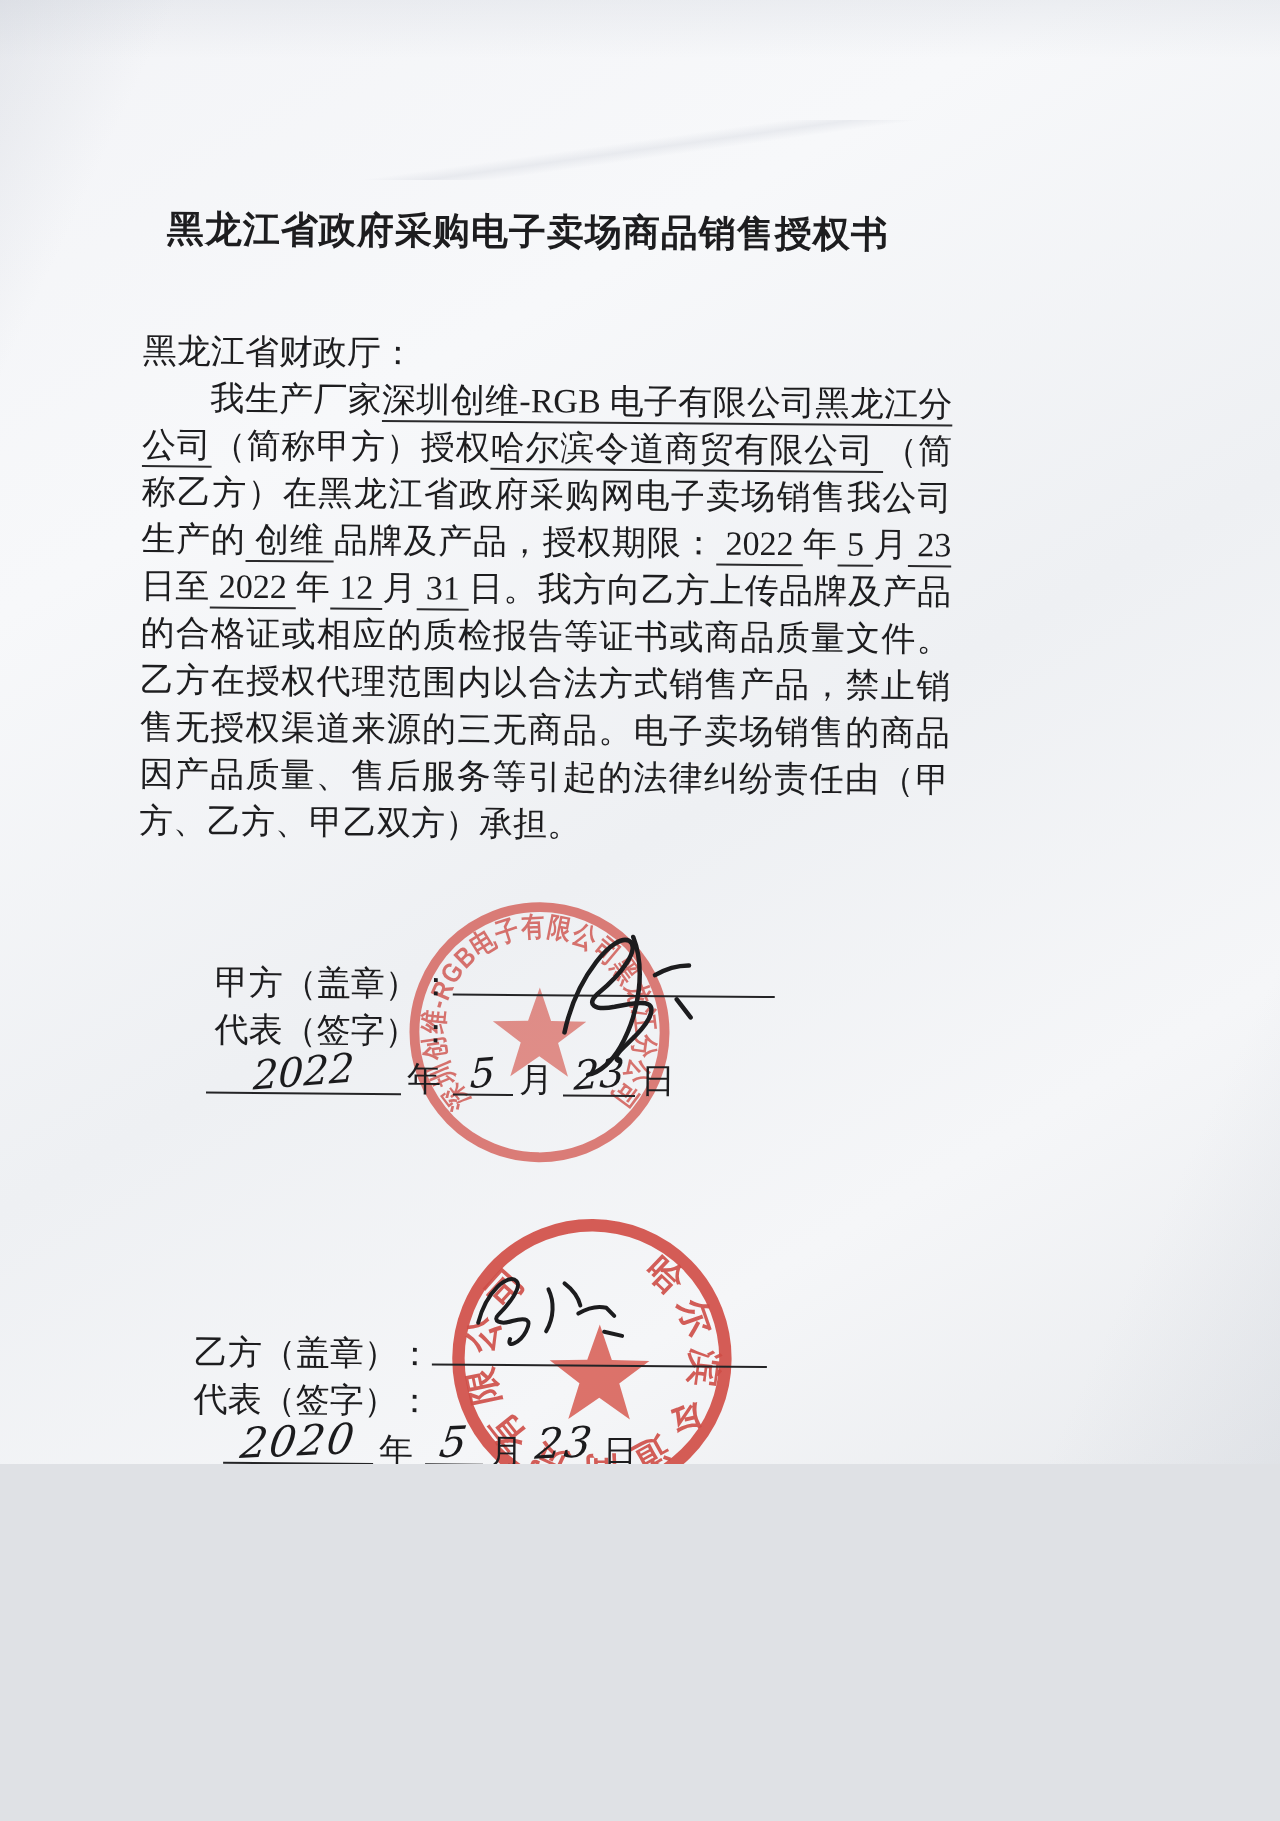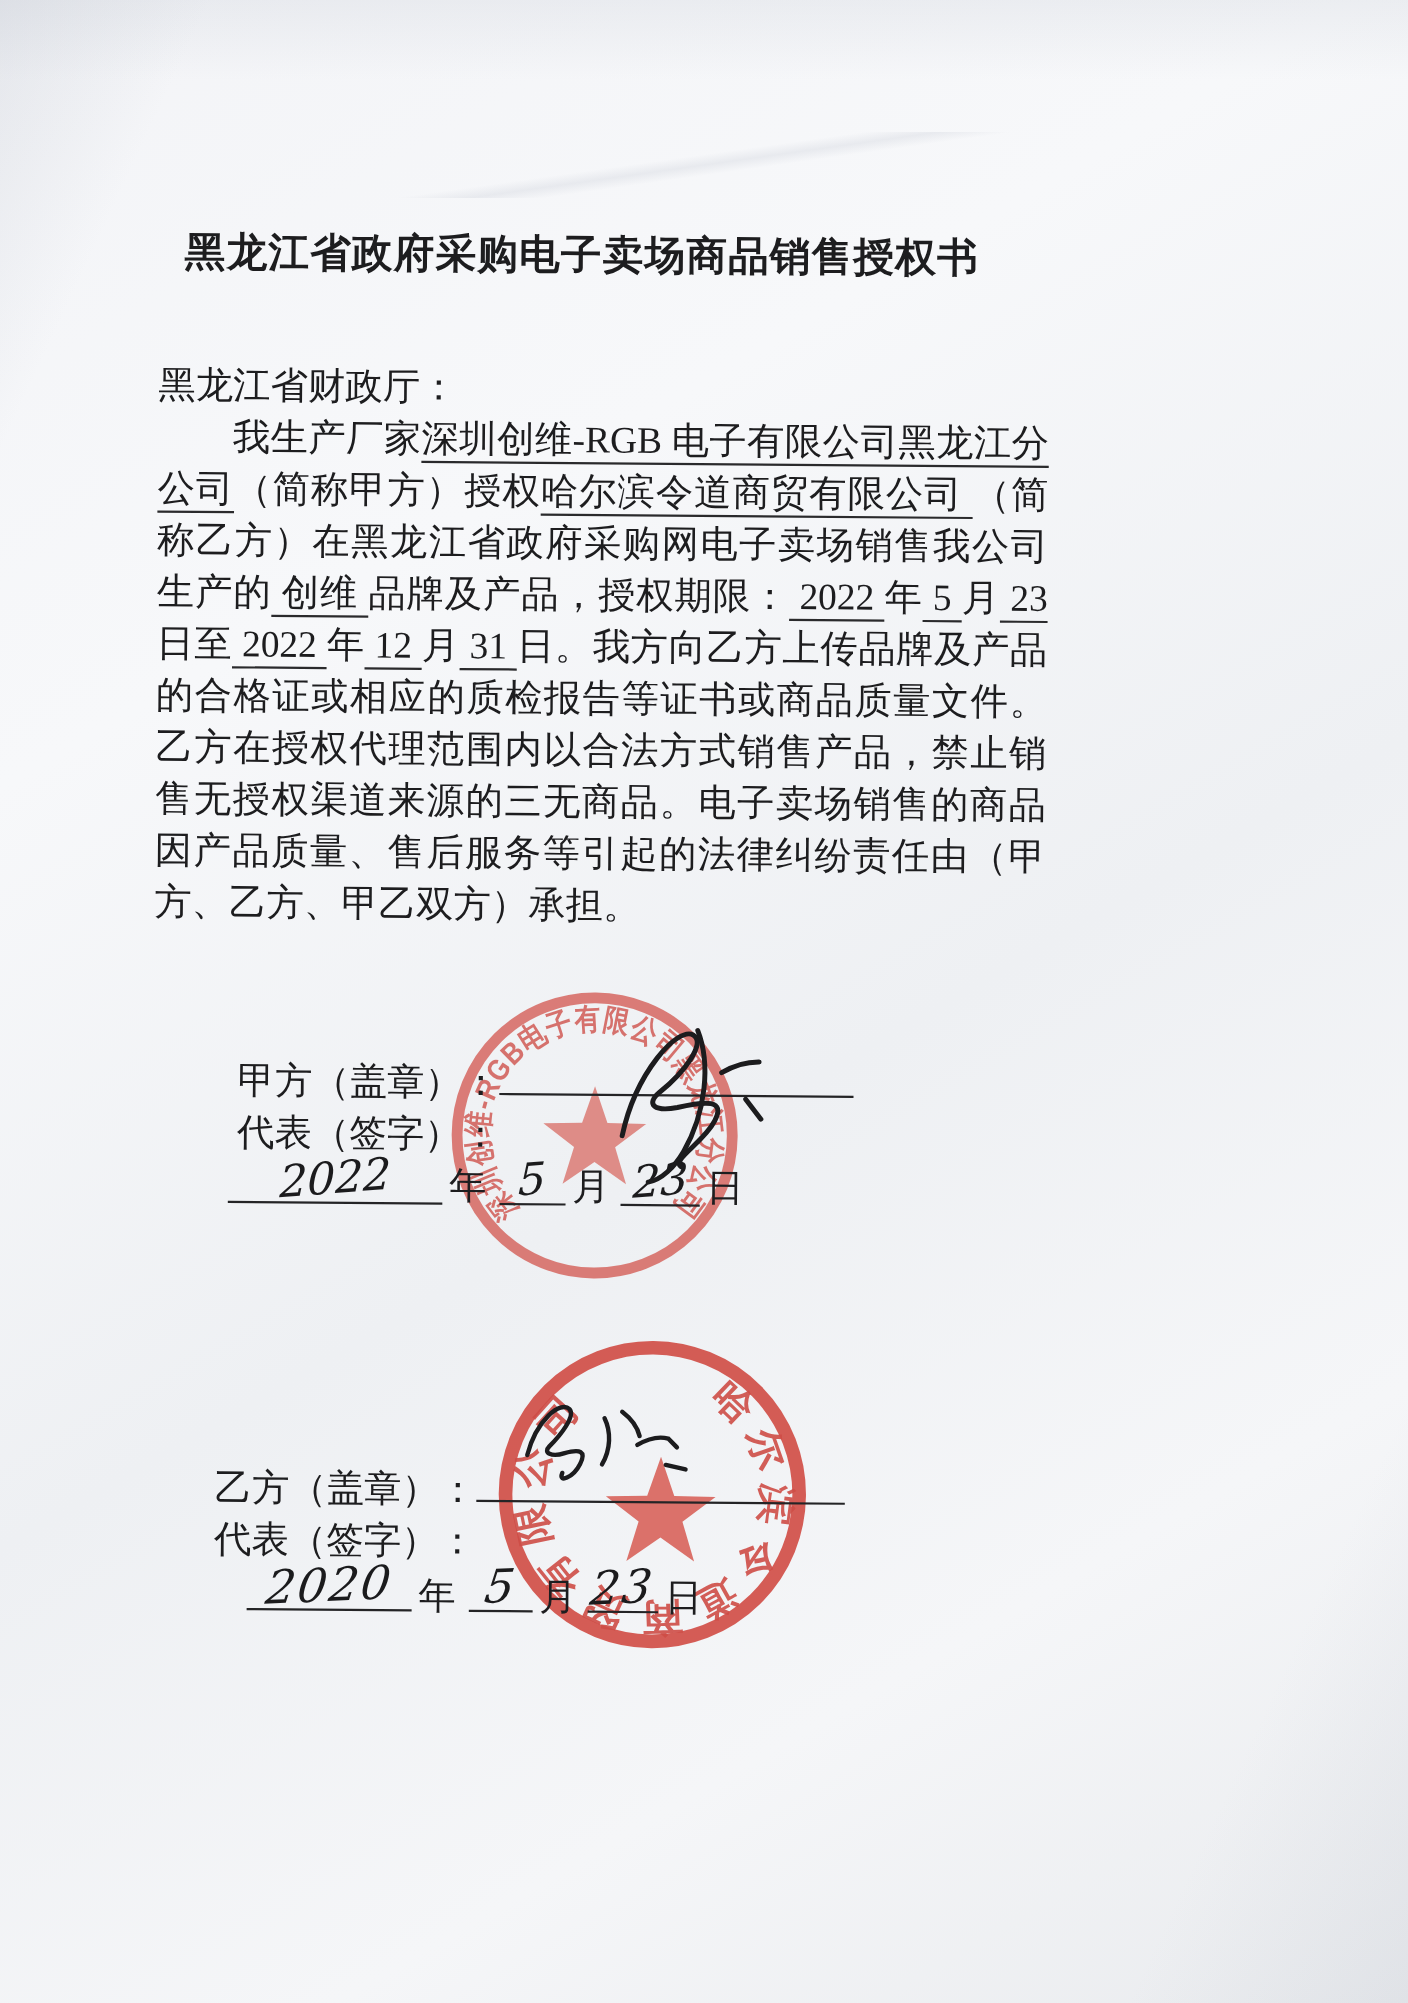--- a/index.html
+++ b/index.html
@@ -1,18 +1,18 @@
 <!DOCTYPE html>
 <html><head>
 <meta charset="utf-8">
 <style>
   html,body{margin:0;padding:0;background:#dfe1e5;}
   .page{
     position:relative;
-    width:1280px;height:1821px;
+    width:1280px;height:1464px;
     margin:0 auto;
     overflow:hidden;
     background:linear-gradient(150deg,#f3f4f7 0%,#f7f8fa 28%,#eef0f3 55%,#f5f6f8 78%,#e9ebee 100%);
     color:#1d1d1f;
     font-family:"Liberation Serif","DejaVu Serif",serif;
   }
   
   .page::before{
     content:"";position:absolute;inset:0;pointer-events:none;
     background:

